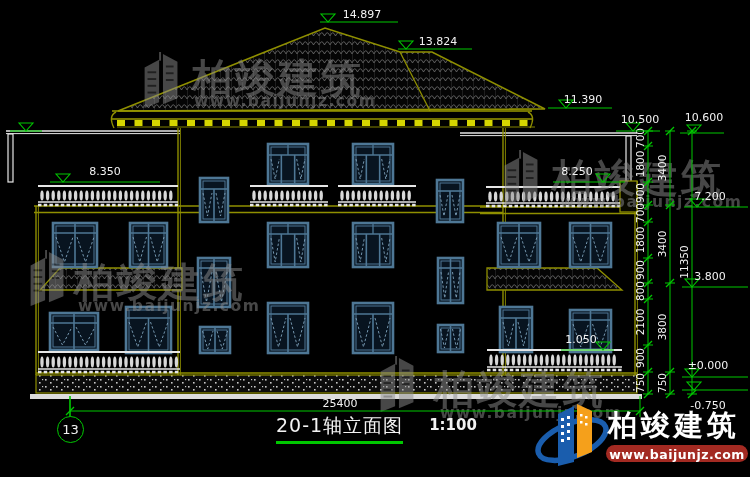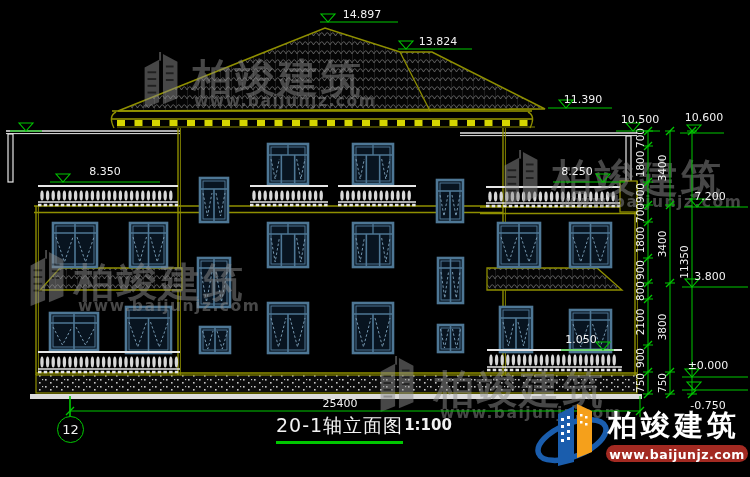--- a/index.html
+++ b/index.html
@@ -2,21 +2,21 @@
 <html><head>
 <meta charset="utf-8">
 <style>
   html,body{margin:0;padding:0;background:#111;}
   #stage{position:relative;width:750px;height:477px;background:#000;overflow:hidden;
          font-family:"DejaVu Sans",sans-serif;}
   #cad{position:absolute;left:0;top:0;}
   .overlay{position:absolute;color:#f2f2f2;}
   #title-wrap{left:276px;top:413px;}
   #title-text{font-size:19px;letter-spacing:1px;border-bottom:3px solid #00c800;padding-bottom:2px;display:inline-block;}
-  #scale-text{font-size:15px;font-weight:bold;margin-left:1px;vertical-align:2px;}
+  #scale-text{font-size:15px;font-weight:bold;margin-left:26px;vertical-align:2px;}
   #grid-bubble{left:57px;top:416px;width:25px;height:25px;border:1.6px solid #00c800;border-radius:50%;
                text-align:center;line-height:25px;font-size:13px;}
   #logo{left:534px;top:400px;width:216px;height:74px;}
   #logo-name{position:absolute;left:74px;top:6px;font-size:29px;font-weight:bold;letter-spacing:4px;color:#fff;white-space:nowrap;}
   #logo-bar{position:absolute;left:72px;top:45px;width:142px;height:17px;background:#a32a22;border-radius:9px;
             text-align:center;line-height:17px;}
   #logo-url{font-size:12.5px;font-weight:bold;color:#fff;letter-spacing:0.5px;}
 </style>
 </head>
 <body>
@@ -598,21 +598,21 @@
         <text x="340" y="407" fill="#F2F2F2" font-size="11" font-family="&quot;DejaVu Sans&quot;,sans-serif" text-anchor="middle">25400</text>
         <line x1="70" y1="396" x2="70" y2="416" stroke="#00C800" stroke-width="1.2"></line>
       </g>
     </svg>
 
   <div class="overlay" id="title-wrap">
     <span id="title-text">20-1轴立面图</span><span id="scale-text">1:100</span>
   </div>
 
   <div class="overlay" id="grid-bubble">
-    <span>12</span>
+    <span>13</span>
   </div>
 
   <div class="overlay" id="logo">
     <svg width="76" height="72" viewBox="0 0 76 72">
       <ellipse cx="38" cy="40" rx="36" ry="16.5" transform="rotate(-22 38 40)" fill="none" stroke="#1A5DAD" stroke-width="5.5"></ellipse>
       <polygon points="24,14 40,6 40,62 24,66" fill="#1A5DAD"></polygon>
       <polygon points="43,4 58,11 58,52 43,58" fill="#F5A01B"></polygon>
       <g fill="#ffffff">
         <rect x="27" y="18" width="3" height="3"></rect>
           <rect x="33" y="16" width="3" height="3"></rect>

